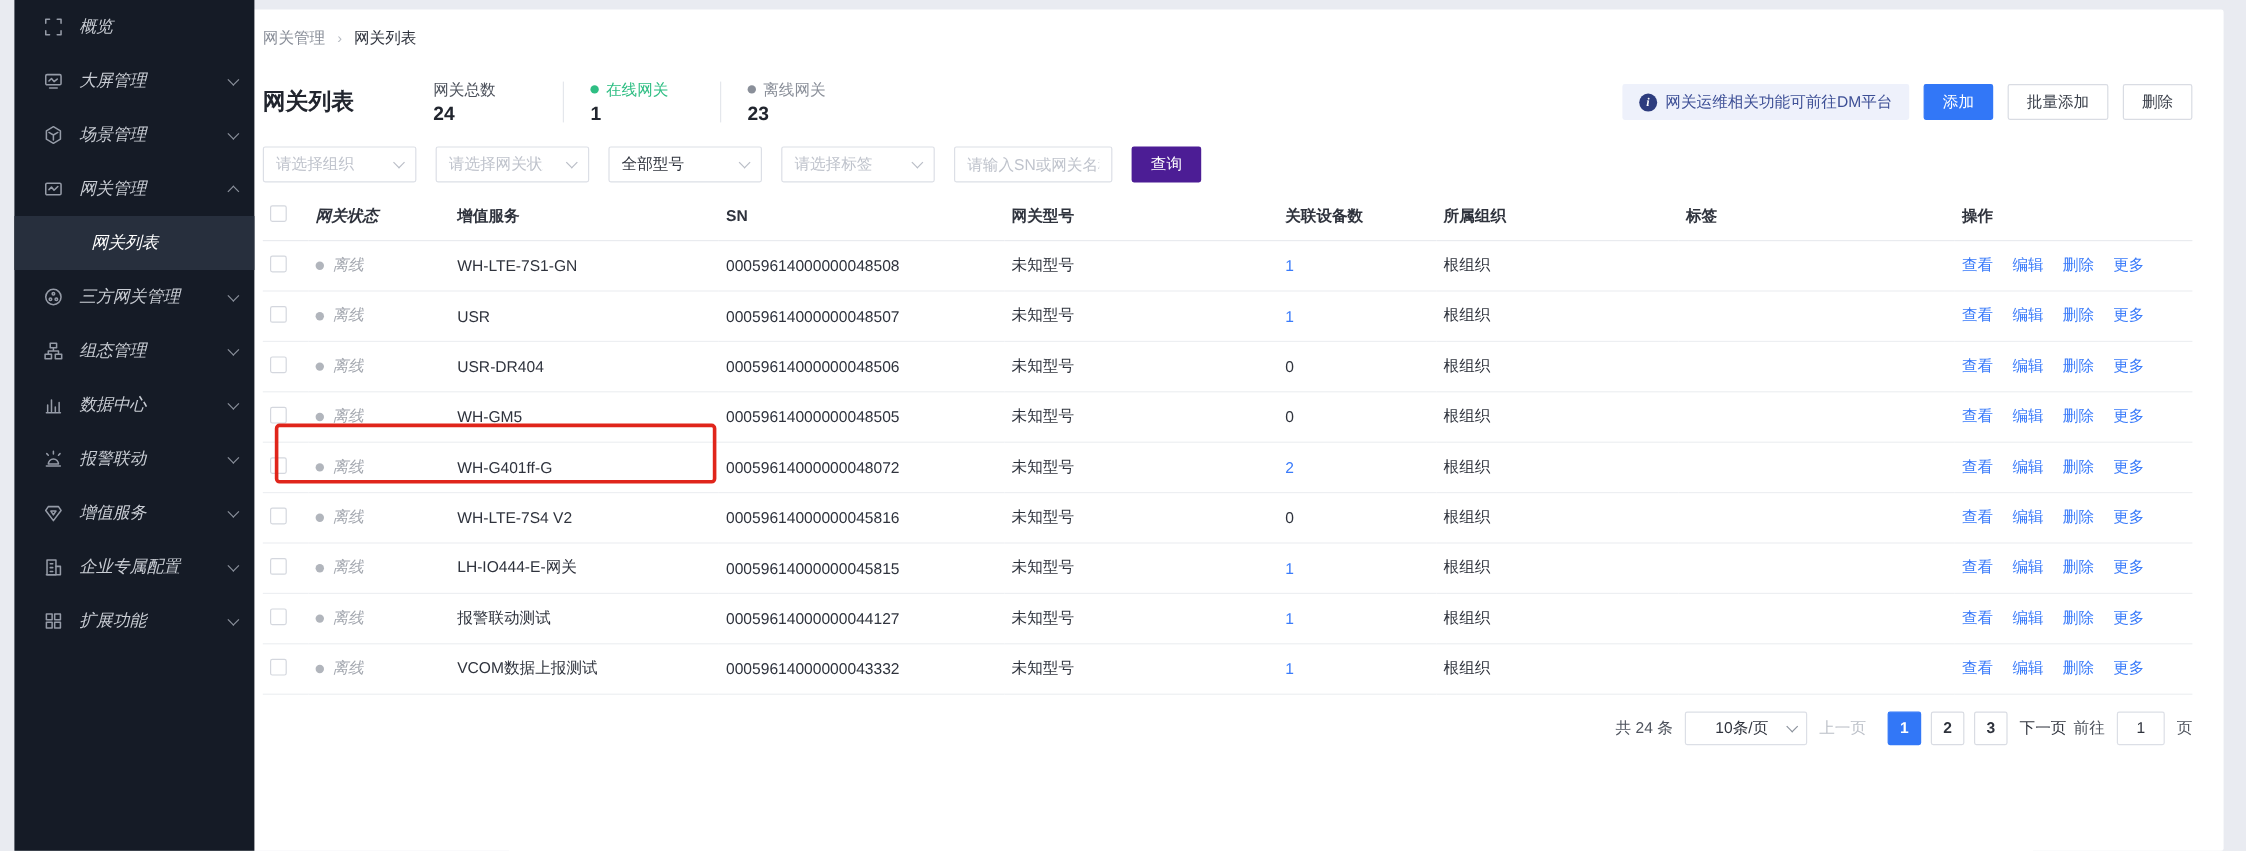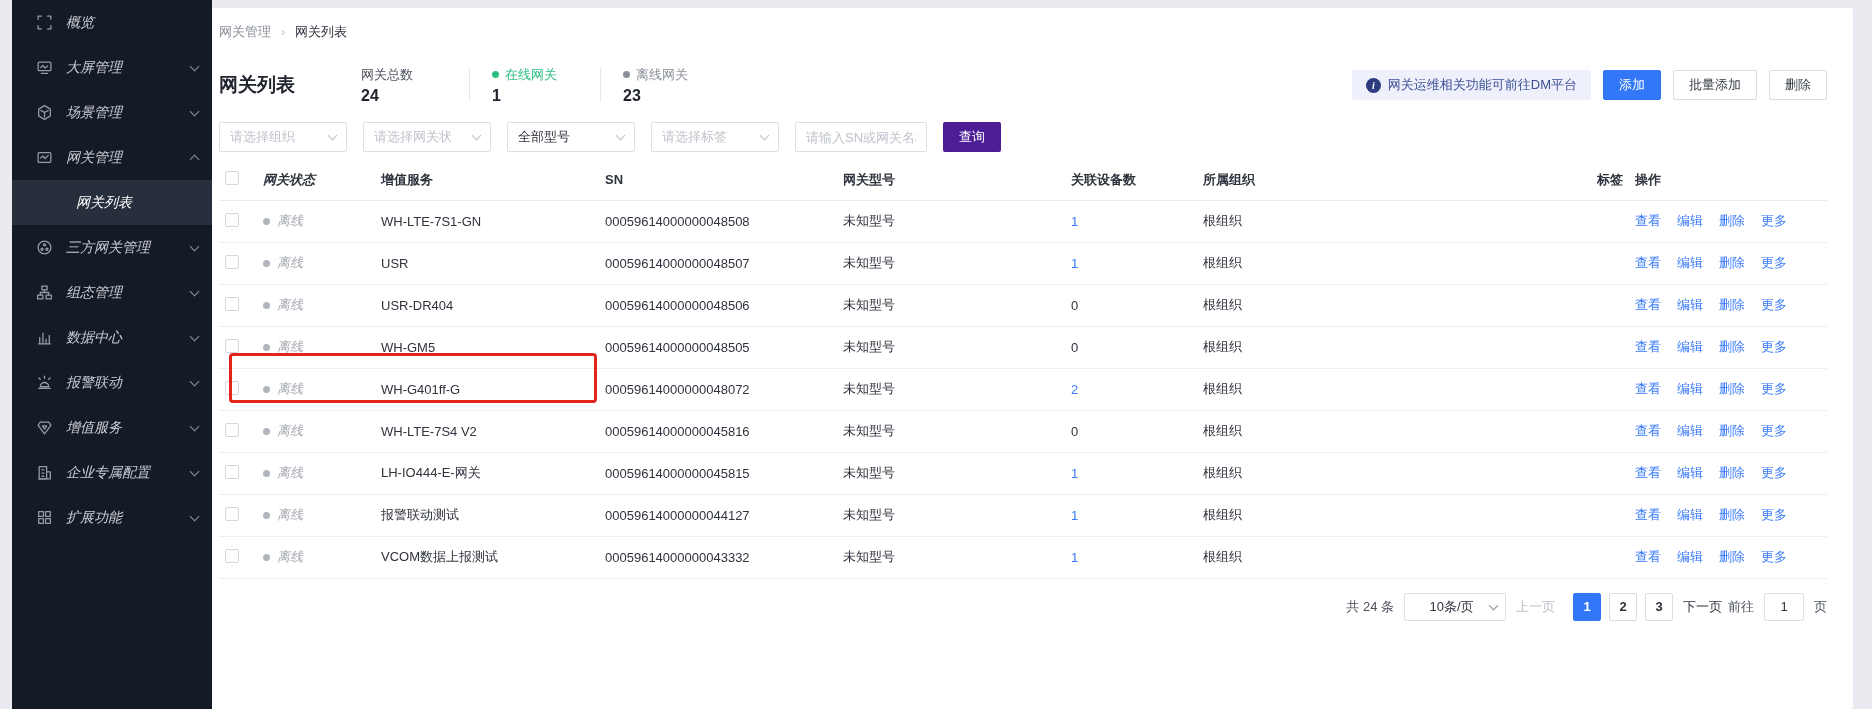--- a/index.html
+++ b/index.html
@@ -73,21 +73,21 @@
     border-bottom:1px solid #e9ebef; padding:0 6px; }
   td { height:42px; font-size:13px; color:#2f333d; border-bottom:1px solid #edeff2;
     padding:0 6px; white-space:nowrap; overflow:hidden; }
   .col-cb { width:38px; }
   .col-status { width:118px;font-style:italic; }
   .col-name { width:224px; }
   .col-sn { width:238px; }
   .col-model { width:228px; }
   .col-count { width:132px; }
   .col-org { width:202px; }
-  .col-tag { width:230px;text-align:right; }
+  .col-tag { width:230px; }
   .cbx { width:14px; height:14px; border:1px solid #d4d7de; border-radius:2px;
     background:#fff; display:inline-block; cursor:pointer; }
   .st { display:flex; align-items:center; }
   .st .dot { width:7px; height:7px; border-radius:50%; margin-right:7px; }
   .st.on { color:#2ebe83; } .st.on .dot { background:#2ebe83; }
   .st.off { color:#a4a8b0; } .st.off .dot { background:#b1b5bc; }
   a.lnk { color:#3a7bfa; text-decoration:none; cursor:pointer; }
   .acts a { margin-right:16px; }
   .acts a:last-child { margin-right:0; }
   .cnt-zero { color:#2f333d; }

